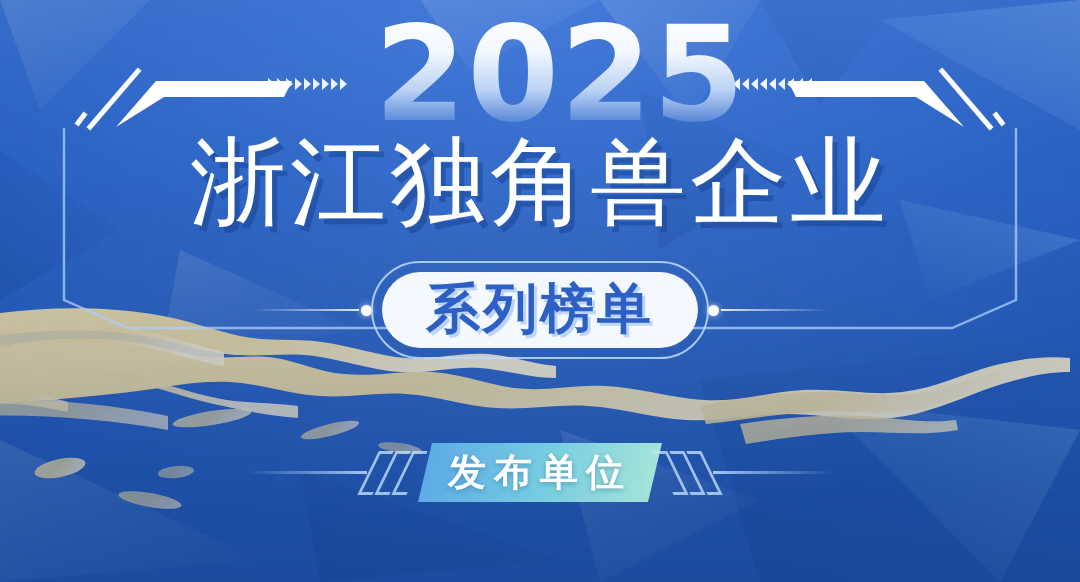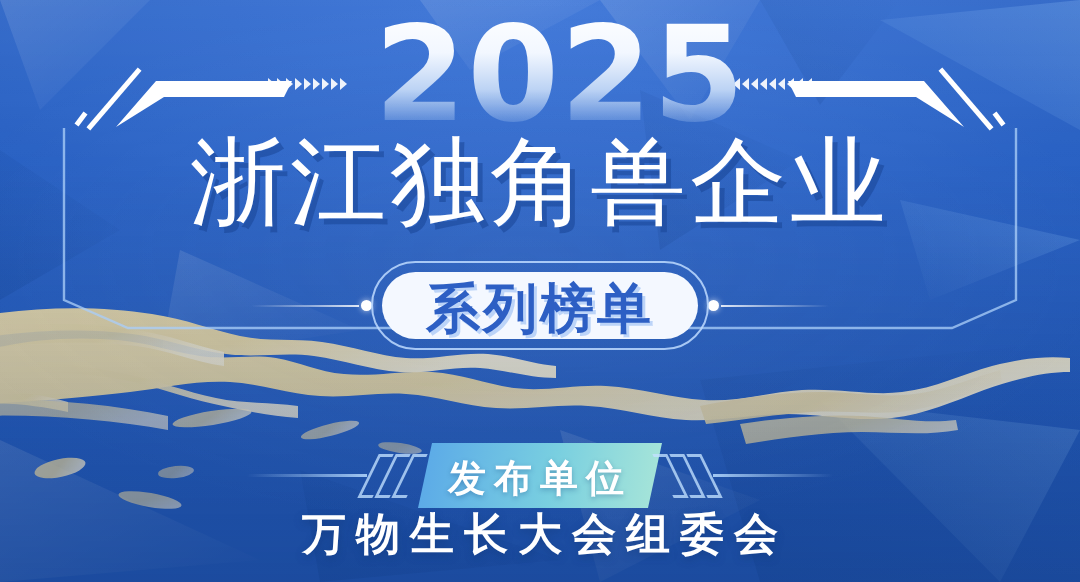--- a/index.html
+++ b/index.html
@@ -91,21 +91,21 @@
   .pill-wrap{position:relative;margin:0 10px;}
   .pill-ring{
     position:absolute;left:-11px;top:-11px;right:-11px;bottom:-11px;
     border:2px solid rgba(190,218,255,0.85);
     border-radius:999px;
   }
   .pill{
     position:relative;
     background:#f4f8ff;
     border-radius:999px;
-    padding:9px 44px 4px;
+    padding:9px 44px 13px;
     font-size:54px;font-weight:bold;line-height:1;
     color:#2d5fc4;
     letter-spacing:3px;
     text-shadow:3px 3px 0 rgba(170,200,245,0.75);
     white-space:nowrap;
   }
 
   
   .pub-row{
     position:absolute;left:0;right:0;top:443px;
@@ -118,21 +118,21 @@
     border-color:rgba(195,225,255,0.78);
     margin:0 1px;
   }
   .chev-group.left .chev{border-width:3px 0 3px 3px;transform:skewX(-26deg);}
   .chev-group.right .chev{border-width:3px 3px 3px 0;transform:skewX(26deg);}
   .chev-line{width:120px;height:3px;}
   .chev-line.l{background:linear-gradient(90deg,rgba(185,220,255,0) 0%,rgba(185,220,255,0.85) 100%);}
   .chev-line.r{background:linear-gradient(270deg,rgba(185,220,255,0) 0%,rgba(185,220,255,0.85) 100%);}
 
   .pub-banner{
-    padding:16px 30px 11px;
+    padding:10px 30px 11px;
     background:linear-gradient(100deg,#5aa8e8 0%,#79cfe0 55%,#a9e6d8 100%);
     clip-path:polygon(14px 0,100% 0,calc(100% - 14px) 100%,0 100%);
     font-size:38px;font-weight:bold;line-height:1;
     color:#ffffff;letter-spacing:8px;
     text-shadow:0 2px 5px rgba(22,70,130,0.35);
     white-space:nowrap;
   }
 
   
   .organizer{
@@ -295,15 +295,14 @@
     </div>
     <div class="pub-banner">发布单位</div>
     <div class="chev-group right">
       <span class="chev"></span>
         <span class="chev"></span>
         <span class="chev"></span>
     </div>
     <span class="chev-line r"></span>
   </div>
 
-  <div class="organizer">万物生长大会组委会</div>
 
 </div>
 
 </body></html>

